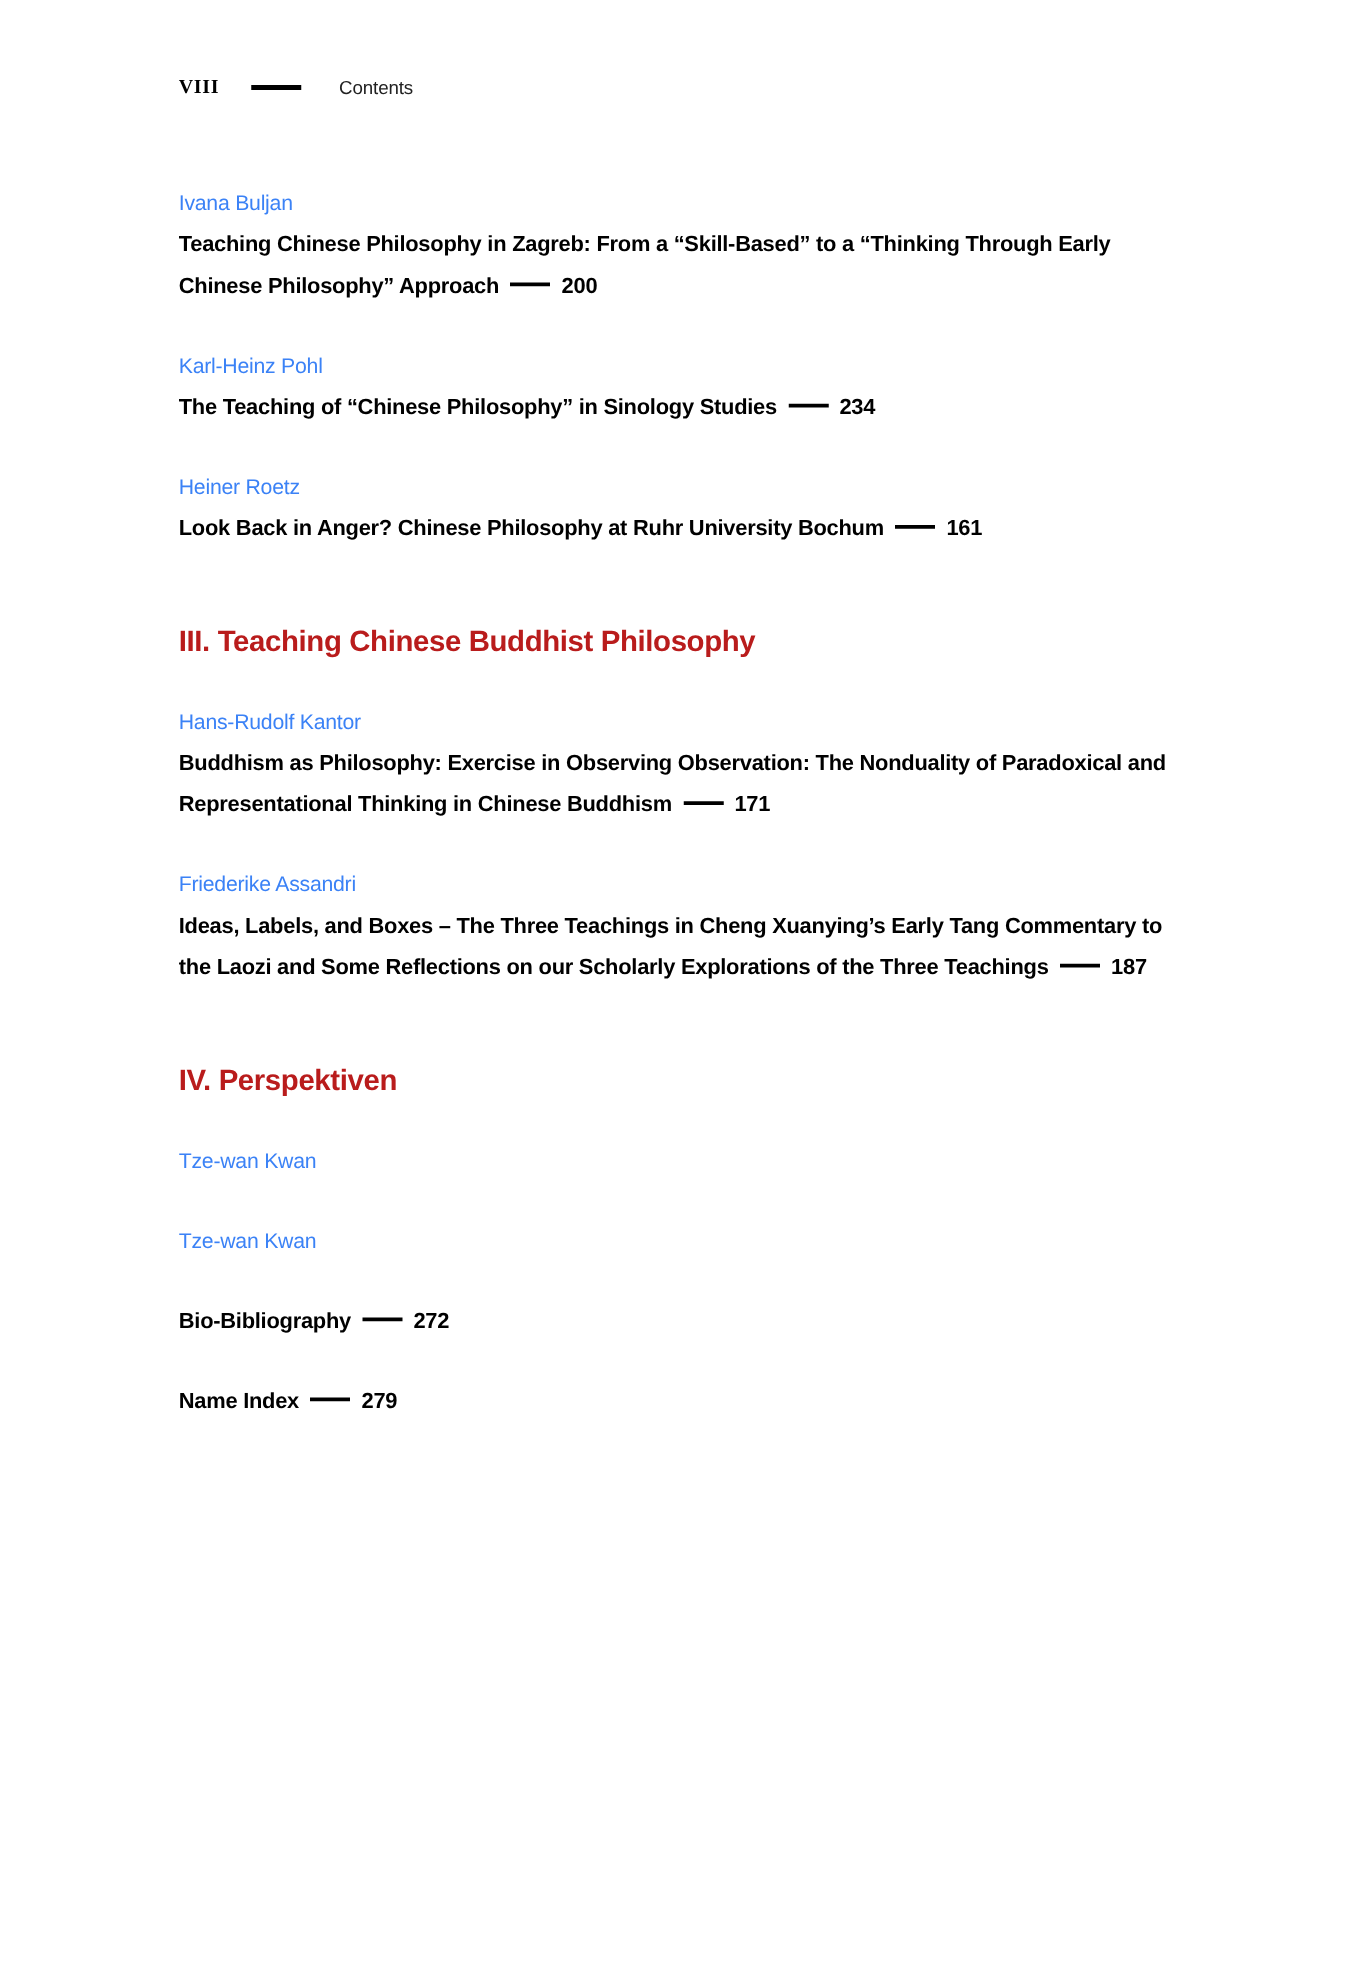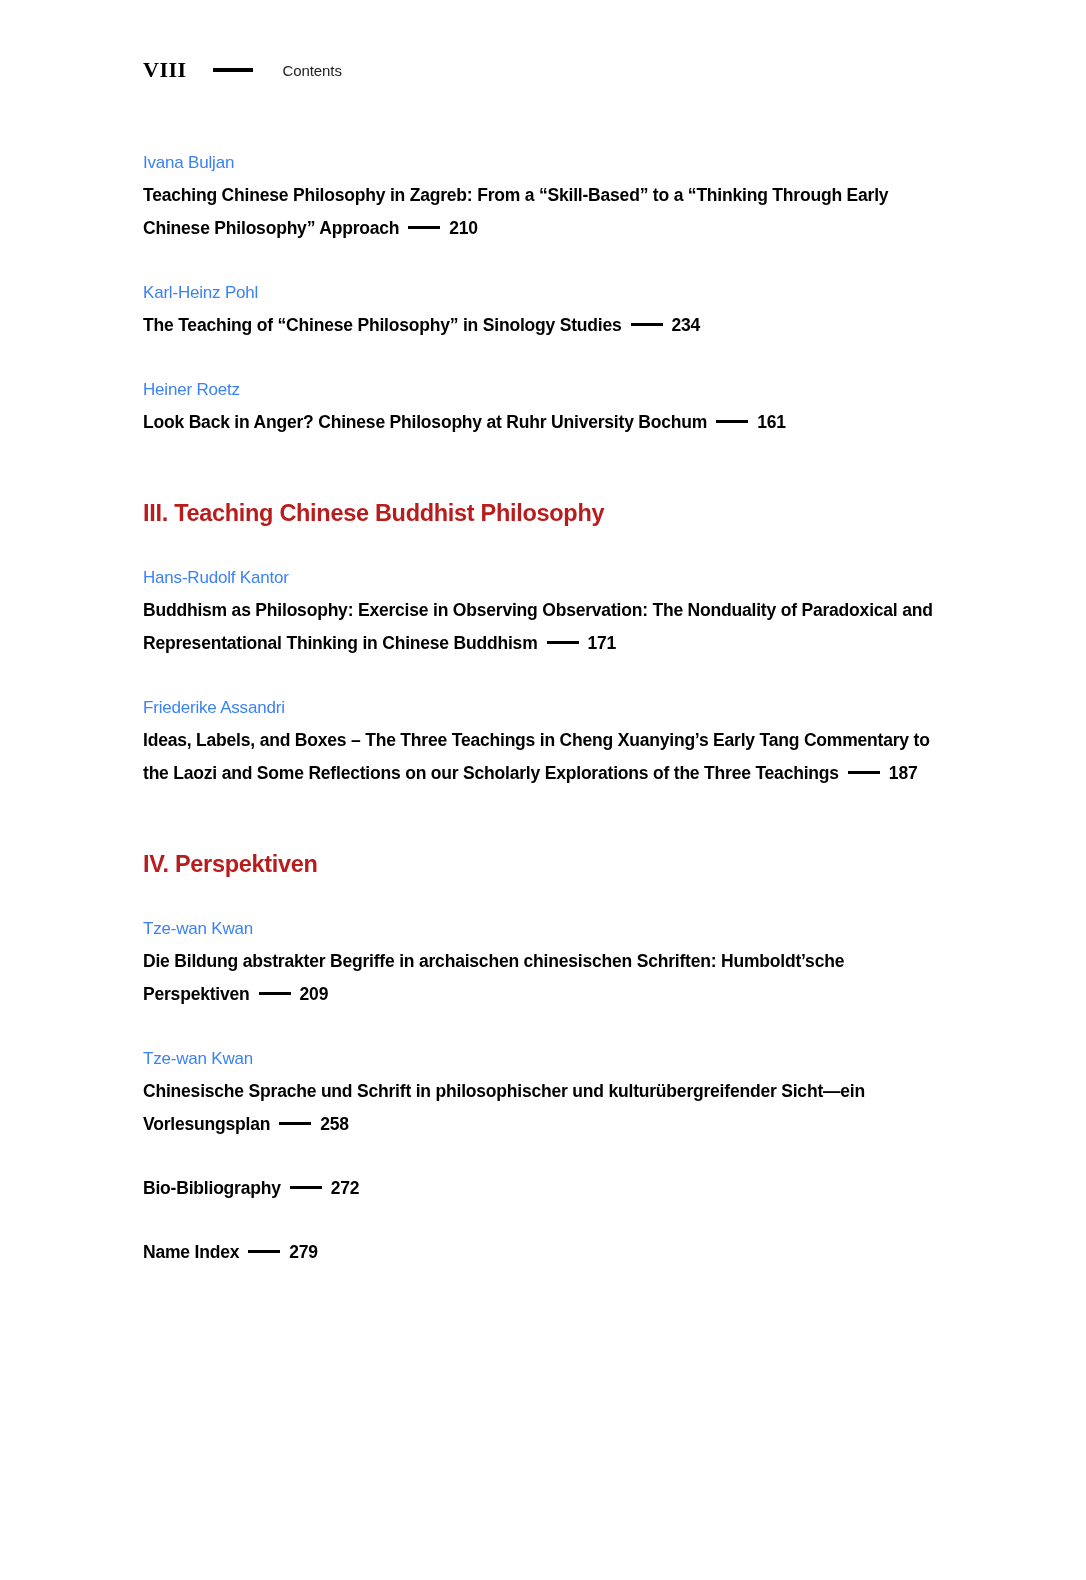--- a/index.html
+++ b/index.html
@@ -21,21 +21,21 @@
   
   .header {
     display: flex;
     align-items: center;
     margin-bottom: 64px;
     height: 24px;
   }
   .folio {
     font-family: "Liberation Serif", serif;
     font-weight: 700;
-    font-size: 22px;
+    font-size: 16px;
     letter-spacing: 0.5px;
     color: #000000;
   }
   .header-rule {
     display: inline-block;
     width: 40px;
     height: 4px;
     background: #000000;
     margin: 0 30px 0 26px;
   }
@@ -99,21 +99,21 @@
   <div class="header">
     <span class="folio">VIII</span>
     <span class="header-rule"></span>
     <span class="running-title">Contents</span>
   </div>
 
   <div class="toc">
 
     <div class="entry">
       <p class="author">Ivana Buljan</p>
-      <p class="title"><span>Teaching Chinese Philosophy in Zagreb: From a “Skill-Based” to a “Thinking Through Early Chinese Philosophy” Approach</span><span class="dash"></span><span class="pagenum">210</span></p>
+      <p class="title"><span>Teaching Chinese Philosophy in Zagreb: From a “Skill-Based” to a “Thinking Through Early Chinese Philosophy” Approach</span><span class="dash"></span><span class="pagenum">200</span></p>
     </div>
 
     <div class="entry">
       <p class="author">Karl-Heinz Pohl</p>
       <p class="title"><span>The Teaching of “Chinese Philosophy” in Sinology Studies</span><span class="dash"></span><span class="pagenum">234</span></p>
     </div>
 
     <div class="entry">
       <p class="author">Heiner Roetz</p>
       <p class="title"><span>Look Back in Anger? Chinese Philosophy at Ruhr University Bochum</span><span class="dash"></span><span class="pagenum">161</span></p>
@@ -128,26 +128,24 @@
 
     <div class="entry">
       <p class="author">Friederike Assandri</p>
       <p class="title"><span>Ideas, Labels, and Boxes – The Three Teachings in Cheng Xuanying’s Early Tang Commentary to the Laozi and Some Reflections on our Scholarly Explorations of the Three Teachings</span><span class="dash"></span><span class="pagenum">187</span></p>
     </div>
 
     <h2 class="section">IV. Perspektiven</h2>
 
     <div class="entry">
       <p class="author">Tze-wan Kwan</p>
-      <p class="title"><span>Die Bildung abstrakter Begriffe in archaischen chinesischen Schriften: Humboldt’sche Perspektiven</span><span class="dash"></span><span class="pagenum">209</span></p>
     </div>
 
     <div class="entry">
       <p class="author">Tze-wan Kwan</p>
-      <p class="title"><span>Chinesische Sprache und Schrift in philosophischer und kulturübergreifender Sicht—ein Vorlesungsplan</span><span class="dash"></span><span class="pagenum">258</span></p>
     </div>
 
     <div class="entry standalone">
       <p class="title"><span>Bio-Bibliography</span><span class="dash"></span><span class="pagenum">272</span></p>
     </div>
 
     <div class="entry standalone">
       <p class="title"><span>Name Index</span><span class="dash"></span><span class="pagenum">279</span></p>
     </div>
 

